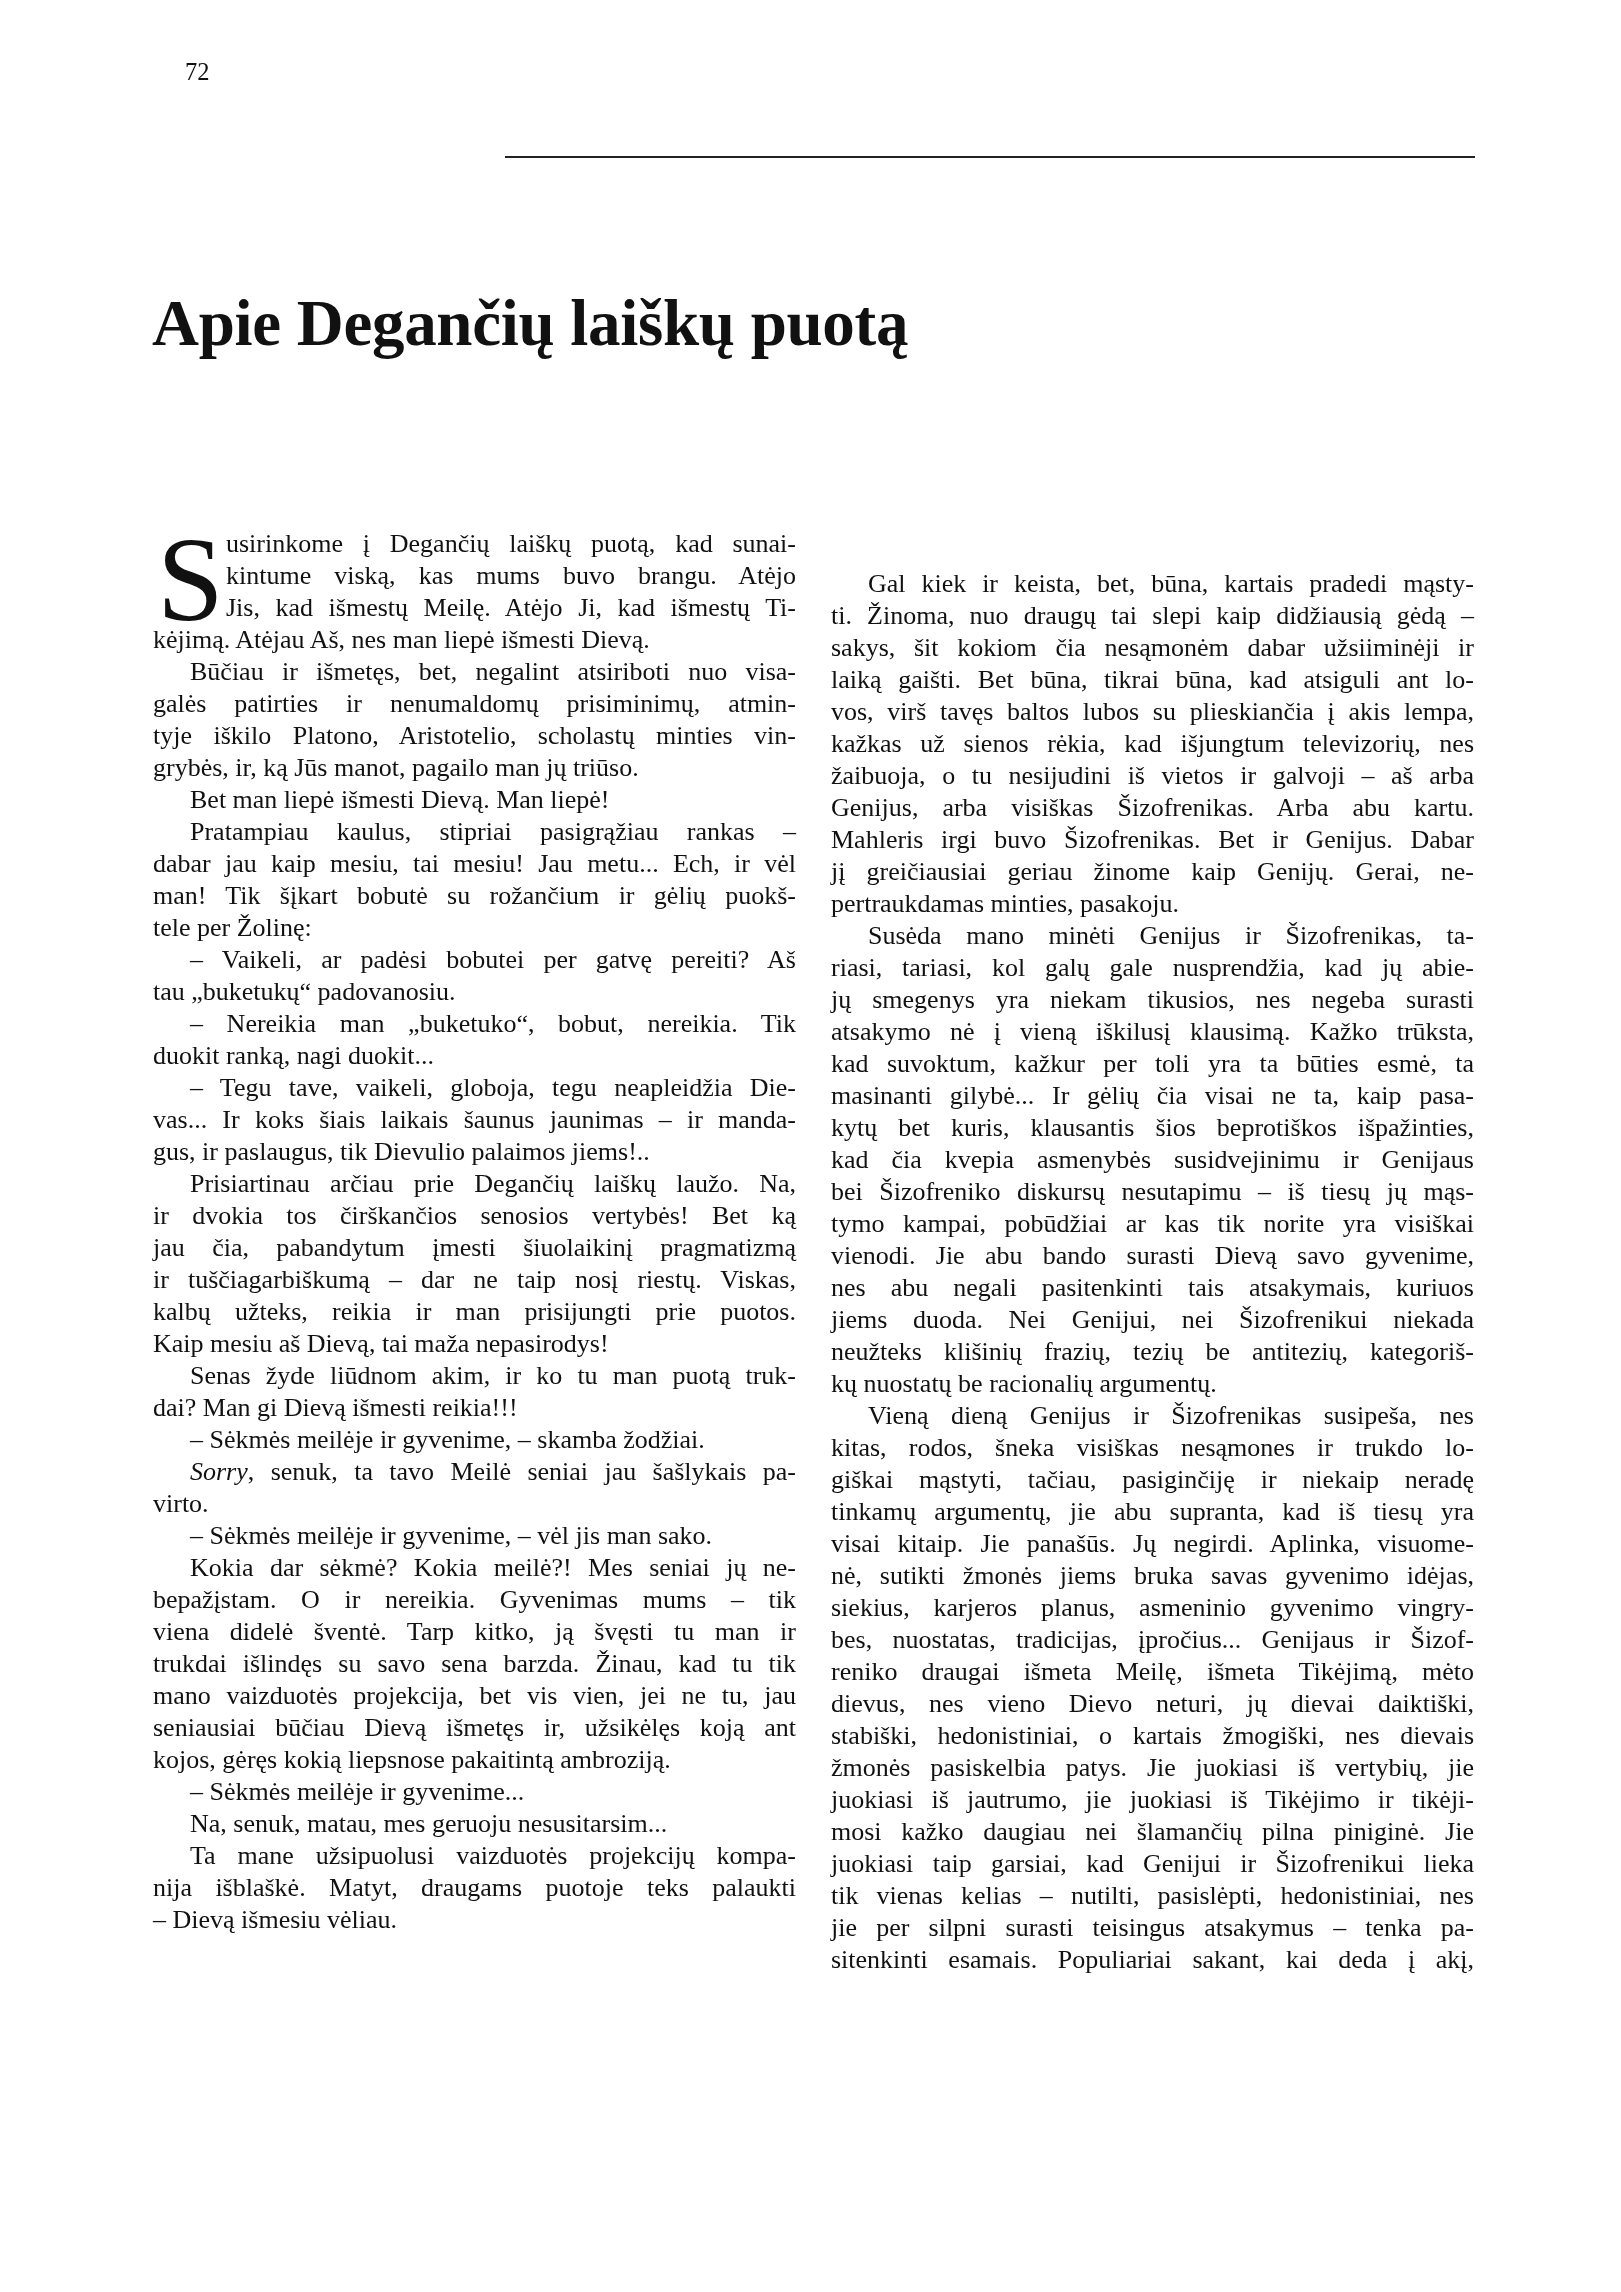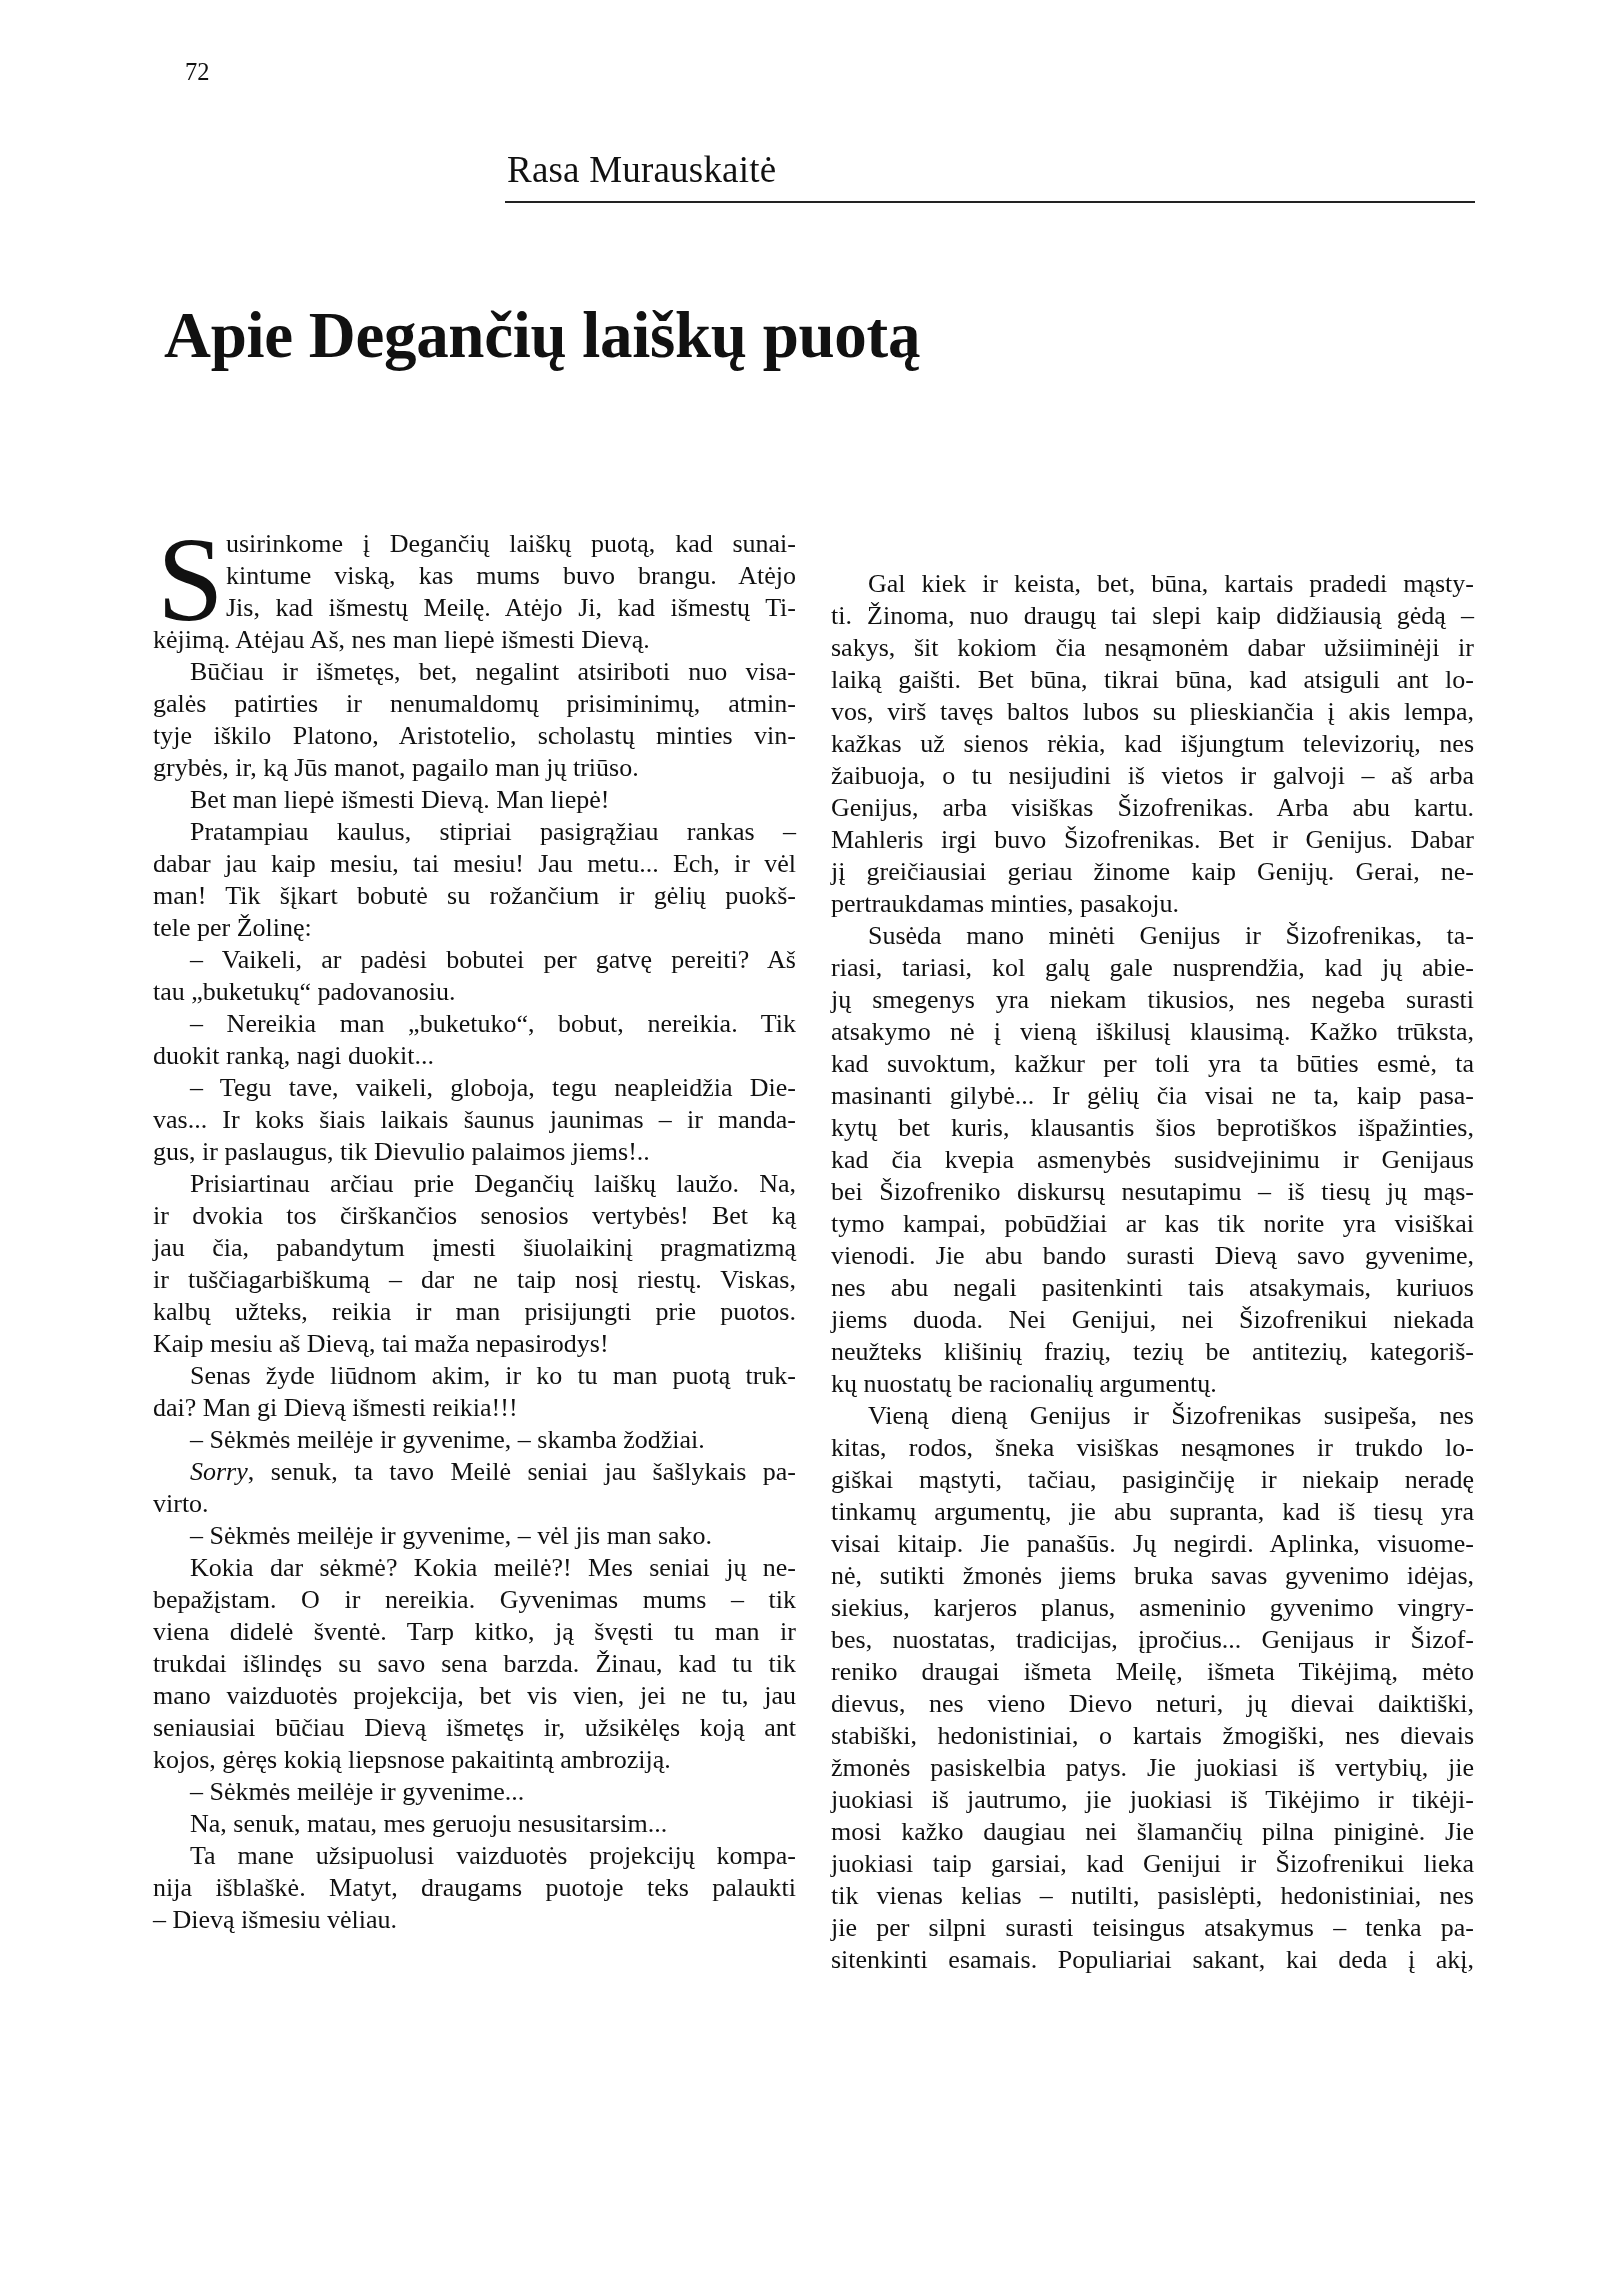--- a/index.html
+++ b/index.html
@@ -2,38 +2,37 @@
 <html><head>
 <meta charset="utf-8">
 <style>
   html, body { margin: 0; padding: 0; background: #ffffff; }
   body { width: 1621px; height: 2293px; position: relative; overflow: hidden; color: #111111; }
   .serif { font-family: "Liberation Serif", "DejaVu Serif", serif; }
   #page-number { position: absolute; left: 153px; top: 57px; font-size: 24.5px; line-height: 29px; margin-left: 32px; }
   #running-head { position: absolute; left: 505px; top: 147px; width: 970px; }
   #author { font-size: 37px; line-height: 45px; padding-left: 2px; letter-spacing: 0.2px; }
   #head-rule { height: 2px; background: #222; margin-top: 8.8px; }
-  #title { position: absolute; left: 152px; top: 284px; margin: 12px; font-size: 65px; line-height: 78px; font-weight: bold; letter-spacing: -0.3px; white-space: nowrap; }
+  #title { position: absolute; left: 152px; top: 284px; margin: 0; font-size: 65px; line-height: 78px; font-weight: bold; letter-spacing: -0.3px; white-space: nowrap; }
   .column { position: absolute; top: 528px; width: 643px; }
   #col-left { left: 153px; }
   #col-right { left: 831px; margin-top: 40px; }
   .line { display: block; font-size: 26px; line-height: 32px; height: 32px; white-space: nowrap; text-align: justify; text-align-last: justify; overflow: visible; }
   .line.last { text-align-last: left; }
   .line.indent { padding-left: 37px; }
   .line.dc { padding-left: 73px; }
   .dropcap { position: absolute; left: 3.9px; top: 2.9px; font-size: 120px; line-height: 98px; font-weight: normal; }
   em { }
 </style>
 </head>
 <body>
 
 <div id="page-number" class="serif">72</div>
 
 <div id="running-head" class="serif">
-  <div id="author">Rasa Murauskaitė</div>
   <div id="head-rule"></div>
 </div>
 
 <h1 id="title" class="serif">Apie Degančių laiškų puotą</h1>
 
 <div id="col-left" class="column serif">
   <span class="dropcap">S</span>
 <span class="line dc">usirinkome į Degančių laiškų puotą, kad sunai-</span>
     <span class="line dc">kintume viską, kas mums buvo brangu. Atėjo</span>
     <span class="line dc">Jis, kad išmestų Meilę. Atėjo Ji, kad išmestų Ti-</span>

